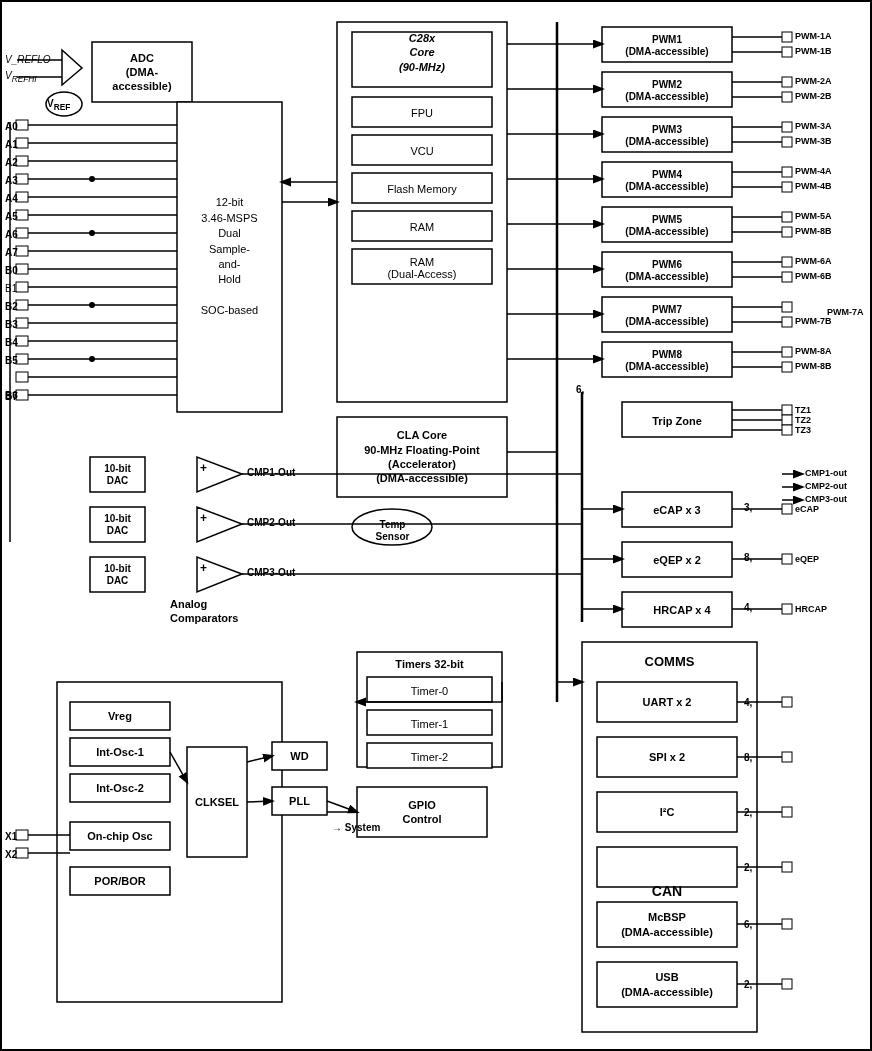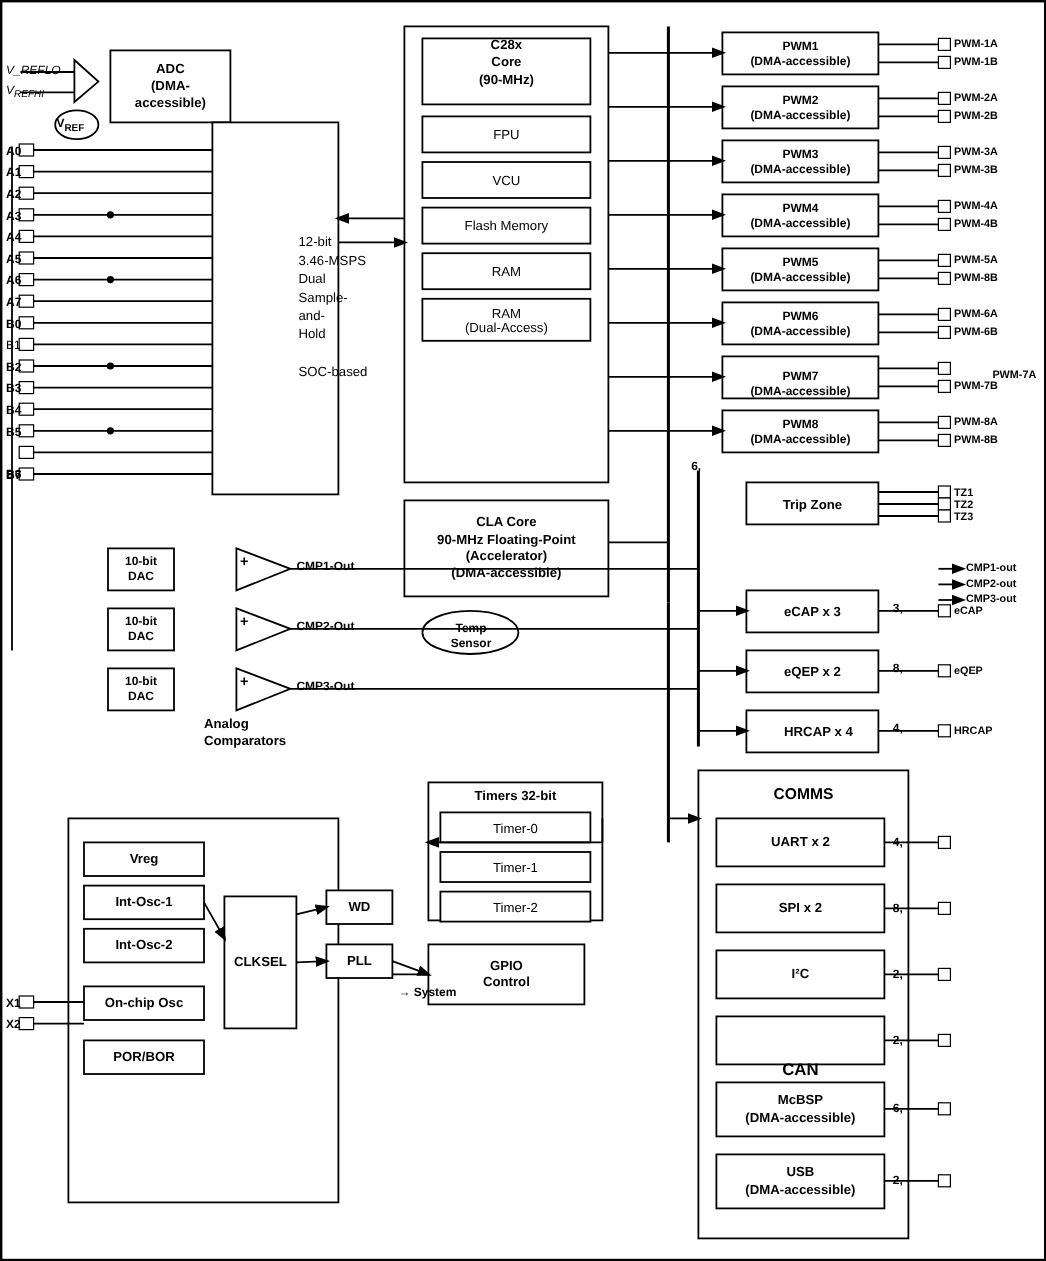--- a/index.html
+++ b/index.html
@@ -340,40 +340,40 @@
 </svg>
 
 <div style="position:absolute;left:3px;top:52px;font-size:10px;font-style:italic;">V_REFLO</div>
 
 <div style="position:absolute;left:3px;top:68px;font-size:10px;font-style:italic;">V<sub>REFHI</sub></div>
 
 <div style="position:absolute;left:45px;top:96px;font-size:10px;font-weight:bold;">V<sub>REF</sub></div>
 
 <div style="position:absolute;left:92px;top:42px;width:96px;height:56px;display:flex;align-items:center;justify-content:center;text-align:center;font-size:11px;font-weight:bold;line-height:1.3;">ADC<br>(DMA-<br>accessible)</div>
 
-<div style="position:absolute;left:177px;top:102px;width:101px;height:306px;display:flex;align-items:center;justify-content:center;text-align:left;font-size:11px;line-height:1.4;margin-left:48px;">12-bit<br>3.46-MSPS<br>Dual<br>Sample-<br>and-<br>Hold<br><br>SOC-based</div>
+<div style="position:absolute;left:177px;top:102px;width:101px;height:306px;display:flex;align-items:center;justify-content:center;text-align:center;font-size:11px;line-height:1.4;">12-bit<br>3.46-MSPS<br>Dual<br>Sample-<br>and-<br>Hold<br><br>SOC-based</div>
 
 <div style="position:absolute;left:3px;top:119px;font-size:10px;font-weight:bold;">A0</div>
 <div style="position:absolute;left:3px;top:137px;font-size:10px;font-weight:bold;">A1</div>
 <div style="position:absolute;left:3px;top:155px;font-size:10px;font-weight:bold;">A2</div>
 <div style="position:absolute;left:3px;top:173px;font-size:10px;font-weight:bold;">A3</div>
 <div style="position:absolute;left:3px;top:191px;font-size:10px;font-weight:bold;">A4</div>
 <div style="position:absolute;left:3px;top:209px;font-size:10px;font-weight:bold;">A5</div>
 <div style="position:absolute;left:3px;top:227px;font-size:10px;font-weight:bold;">A6</div>
 <div style="position:absolute;left:3px;top:245px;font-size:10px;font-weight:bold;">A7</div>
 <div style="position:absolute;left:3px;top:263px;font-size:10px;font-weight:bold;">B0</div>
 <div style="position:absolute;left:3px;top:281px;font-size:10px;font-weight:normal;">B1</div>
 <div style="position:absolute;left:3px;top:299px;font-size:10px;font-weight:bold;">B2</div>
 <div style="position:absolute;left:3px;top:317px;font-size:10px;font-weight:bold;">B3</div>
 <div style="position:absolute;left:3px;top:335px;font-size:10px;font-weight:bold;">B4</div>
 <div style="position:absolute;left:3px;top:353px;font-size:10px;font-weight:bold;">B5</div>
 <div style="position:absolute;left:3px;top:388px;font-size:10px;font-weight:bold;">B6</div>
 <div style="position:absolute;left:3px;top:389px;font-size:10px;font-weight:bold;">B7</div>
 
-<div style="position:absolute;left:352px;top:32px;width:136px;height:37px;display:flex;align-items:center;justify-content:center;text-align:center;font-size:11px;font-weight:bold;line-height:1.3;">C28x<br>Core<br>(90-MHz)</div>
+<div style="position:absolute;left:352px;top:32px;width:136px;height:37px;display:flex;align-items:center;justify-content:center;text-align:center;font-size:11px;font-weight:bold;line-height:1.3;font-style:italic;">C28x<br>Core<br>(90-MHz)</div>
 
 <div style="position:absolute;left:352px;top:97px;width:136px;height:28px;display:flex;align-items:center;justify-content:center;text-align:center;font-size:11px;">FPU</div>
 
 <div style="position:absolute;left:352px;top:173px;width:136px;height:28px;display:flex;align-items:center;justify-content:center;text-align:center;font-size:11px;">Flash Memory</div>
 
 <div style="position:absolute;left:352px;top:135px;width:136px;height:28px;display:flex;align-items:center;justify-content:center;text-align:center;font-size:11px;">VCU</div>
 
 <div style="position:absolute;left:352px;top:211px;width:136px;height:28px;display:flex;align-items:center;justify-content:center;text-align:center;font-size:11px;">RAM</div>
 
 <div style="position:absolute;left:352px;top:249px;width:136px;height:33px;display:flex;align-items:center;justify-content:center;text-align:center;font-size:11px;">RAM<br>(Dual-Access)</div>
@@ -381,21 +381,21 @@
 <div style="position:absolute;left:337px;top:417px;width:166px;height:76px;display:flex;align-items:center;justify-content:center;text-align:center;font-size:11px;font-weight:bold;line-height:1.3;">CLA Core<br>90-MHz Floating-Point<br>(Accelerator)<br>(DMA-accessible)</div>
 
 <div style="position:absolute;left:353px;top:518px;width:75px;height:22px;display:flex;align-items:center;justify-content:center;text-align:center;font-size:10px;font-weight:bold;line-height:1.2;">Temp<br>Sensor</div>
 
 <div style="position:absolute;left:602px;top:27px;width:126px;height:33px;display:flex;align-items:center;justify-content:center;text-align:center;font-size:10px;font-weight:bold;line-height:1.2;">PWM1<br>(DMA-accessible)</div>
 <div style="position:absolute;left:602px;top:72px;width:126px;height:33px;display:flex;align-items:center;justify-content:center;text-align:center;font-size:10px;font-weight:bold;line-height:1.2;">PWM2<br>(DMA-accessible)</div>
 <div style="position:absolute;left:602px;top:117px;width:126px;height:33px;display:flex;align-items:center;justify-content:center;text-align:center;font-size:10px;font-weight:bold;line-height:1.2;">PWM3<br>(DMA-accessible)</div>
 <div style="position:absolute;left:602px;top:162px;width:126px;height:33px;display:flex;align-items:center;justify-content:center;text-align:center;font-size:10px;font-weight:bold;line-height:1.2;">PWM4<br>(DMA-accessible)</div>
 <div style="position:absolute;left:602px;top:207px;width:126px;height:33px;display:flex;align-items:center;justify-content:center;text-align:center;font-size:10px;font-weight:bold;line-height:1.2;">PWM5<br>(DMA-accessible)</div>
 <div style="position:absolute;left:602px;top:252px;width:126px;height:33px;display:flex;align-items:center;justify-content:center;text-align:center;font-size:10px;font-weight:bold;line-height:1.2;">PWM6<br>(DMA-accessible)</div>
-<div style="position:absolute;left:602px;top:297px;width:126px;height:44px;display:flex;align-items:center;justify-content:center;text-align:center;font-size:10px;font-weight:bold;line-height:1.2;">PWM7<br>(DMA-accessible)</div>
+<div style="position:absolute;left:602px;top:297px;width:126px;height:33px;display:flex;align-items:center;justify-content:center;text-align:center;font-size:10px;font-weight:bold;line-height:1.2;">PWM7<br>(DMA-accessible)</div>
 <div style="position:absolute;left:602px;top:342px;width:126px;height:33px;display:flex;align-items:center;justify-content:center;text-align:center;font-size:10px;font-weight:bold;line-height:1.2;">PWM8<br>(DMA-accessible)</div>
 
 <div style="position:absolute;left:622px;top:402px;width:106px;height:33px;display:flex;align-items:center;justify-content:center;text-align:center;font-size:11px;font-weight:bold;">Trip Zone</div>
 
 <div style="position:absolute;left:793px;top:29px;font-size:9px;font-weight:bold;">PWM-1A</div>
 <div style="position:absolute;left:793px;top:44px;font-size:9px;font-weight:bold;">PWM-1B</div>
 <div style="position:absolute;left:793px;top:74px;font-size:9px;font-weight:bold;">PWM-2A</div>
 <div style="position:absolute;left:793px;top:89px;font-size:9px;font-weight:bold;">PWM-2B</div>
 <div style="position:absolute;left:793px;top:119px;font-size:9px;font-weight:bold;">PWM-3A</div>
 <div style="position:absolute;left:793px;top:134px;font-size:9px;font-weight:bold;">PWM-3B</div>

